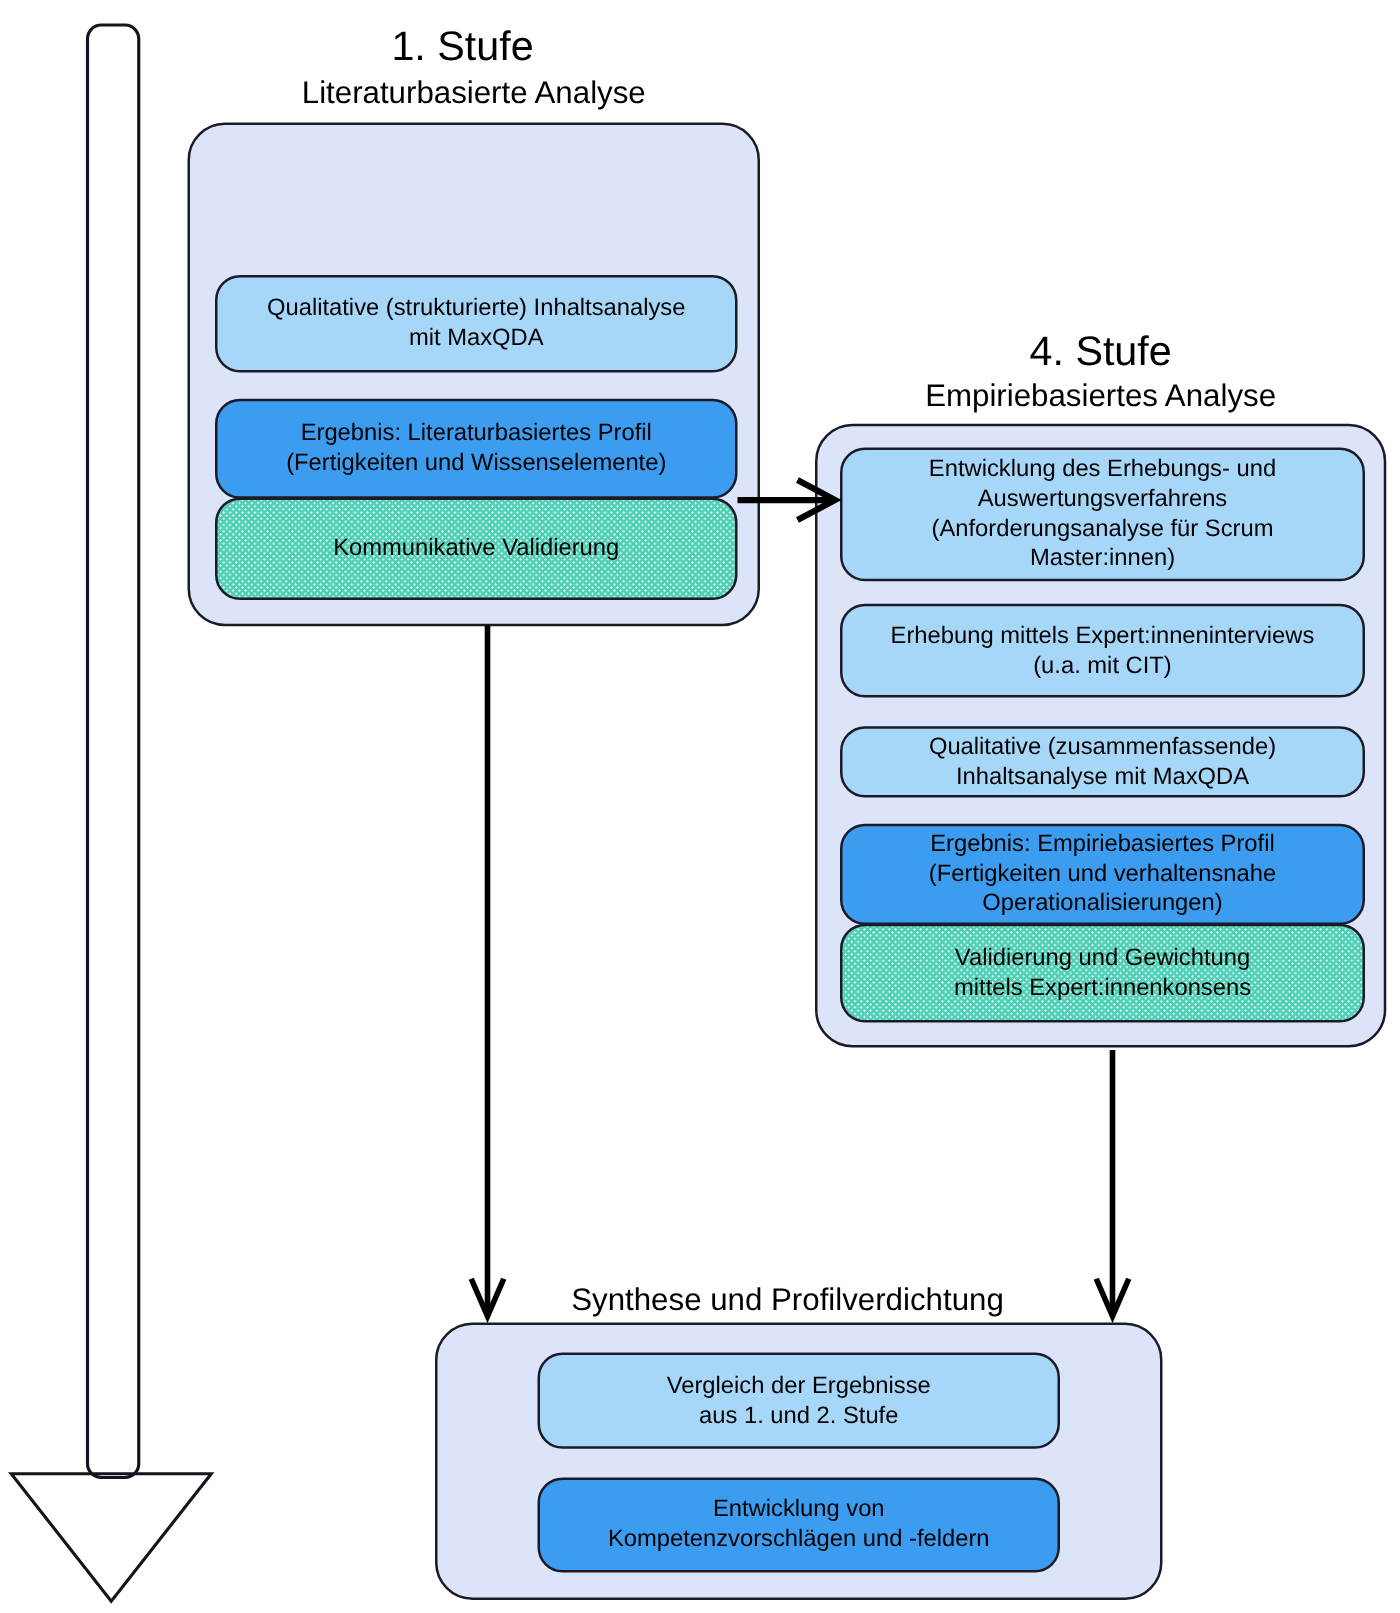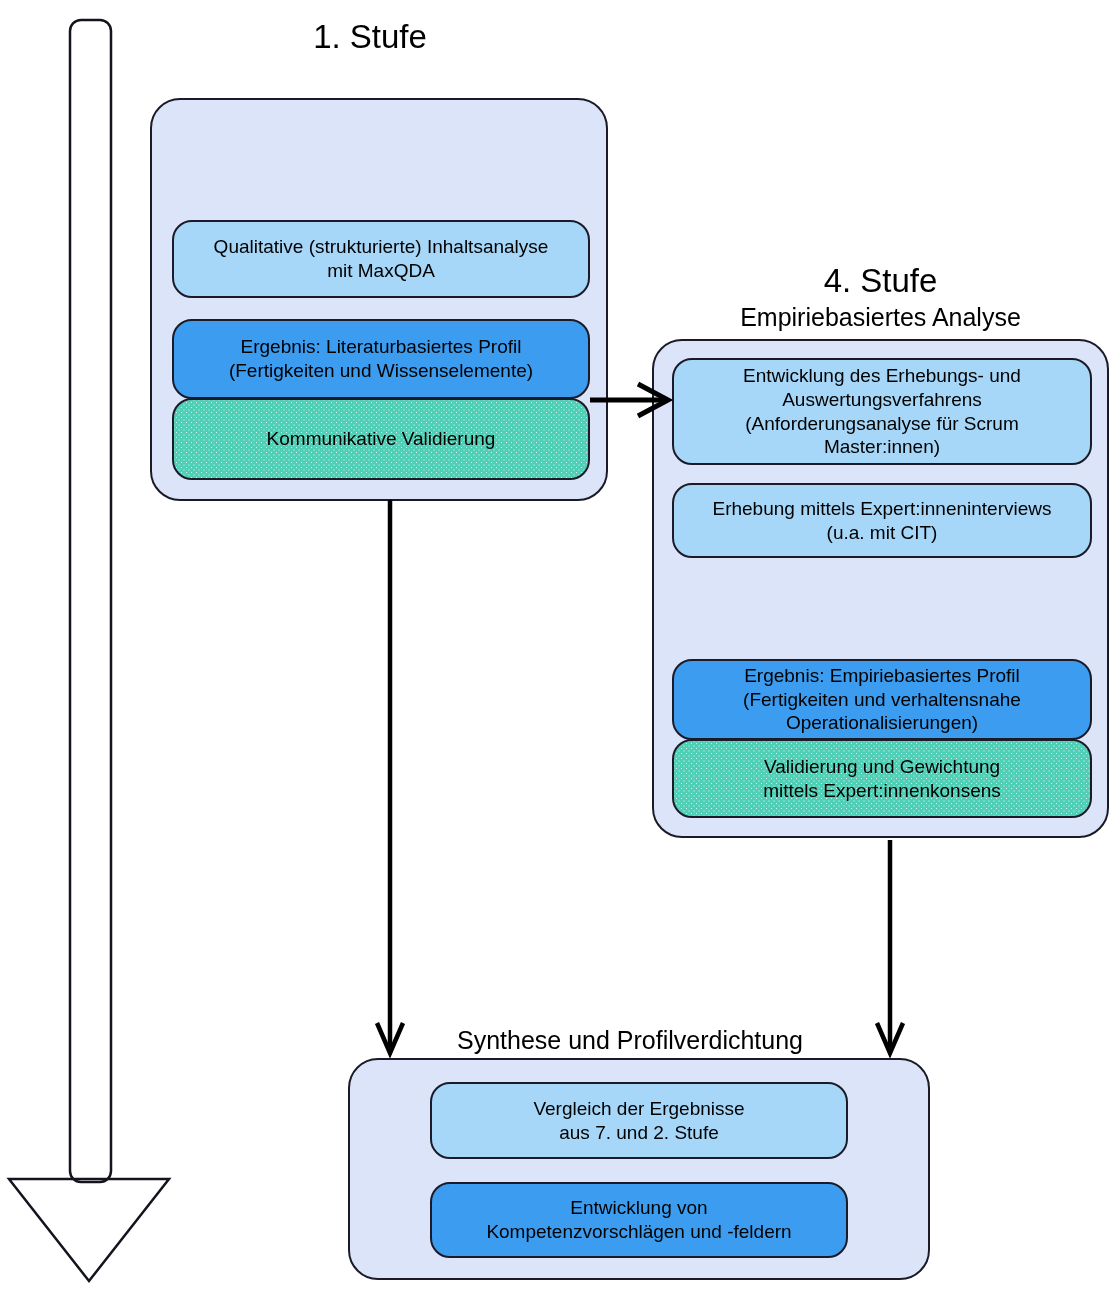--- a/index.html
+++ b/index.html
@@ -66,20 +66,21 @@
     width: 1120px; height: 1290px;
     pointer-events: none;
   }
 </style>
 </head>
 <body>
 
 <div id="diagram">
 
   <div class="stage-title" style="left:150px; top:18px; width:440px;">1. Stufe</div>
+  <div class="stage-subtitle" style="left:150px; top:60px; width:458px;">Literaturbasierte Analyse</div>
 
   <div class="container" style="left:150px; top:98px; width:458px; height:403px;">
   </div>
   <div class="box step" style="left:172px; top:220px; width:418px; height:78px;">
     <span>Qualitative (strukturierte) Inhaltsanalyse
 mit MaxQDA</span>
   </div>
   <div class="box result" style="left:172px; top:319px; width:418px; height:80px;">
     <span>Ergebnis: Literaturbasiertes Profil
 (Fertigkeiten und Wissenselemente)</span>
@@ -96,37 +97,41 @@
   <div class="box step" style="left:672px; top:358px; width:420px; height:107px;">
     <span>Entwicklung des Erhebungs- und
 Auswertungsverfahrens
 (Anforderungsanalyse für Scrum
 Master:innen)</span>
   </div>
   <div class="box step" style="left:672px; top:483px; width:420px; height:75px;">
     <span>Erhebung mittels Expert:inneninterviews
 (u.a. mit CIT)</span>
   </div>
+  <div class="box step" style="left:672px; top:581px; width:420px; height:57px;">
+    <span>Qualitative (zusammenfassende)
+Inhaltsanalyse mit MaxQDA</span>
+  </div>
   <div class="box result" style="left:672px; top:659px; width:420px; height:81px;">
     <span>Ergebnis: Empiriebasiertes Profil
 (Fertigkeiten und verhaltensnahe
 Operationalisierungen)</span>
   </div>
   <div class="box validation" style="left:672px; top:739px; width:420px; height:79px;">
     <span>Validierung und Gewichtung
 mittels Expert:innenkonsens</span>
   </div>
 
   <div class="stage-subtitle" style="left:390px; top:1026px; width:480px;">Synthese und Profilverdichtung</div>
 
   <div class="container" style="left:348px; top:1058px; width:582px; height:222px;">
   </div>
   <div class="box step" style="left:430px; top:1082px; width:418px; height:77px;">
     <span>Vergleich der Ergebnisse
-aus 7. und 2. Stufe</span>
+aus 1. und 2. Stufe</span>
   </div>
   <div class="box result" style="left:430px; top:1182px; width:418px; height:76px;">
     <span>Entwicklung von
 Kompetenzvorschlägen und -feldern</span>
   </div>
 
   <svg class="arrow-layer" viewBox="0 0 1120 1290" xmlns="http://www.w3.org/2000/svg">
 
     <g>
       <rect x="70" y="20" width="41" height="1162" rx="11" fill="#ffffff" stroke="#14141e" stroke-width="2.5"></rect>

